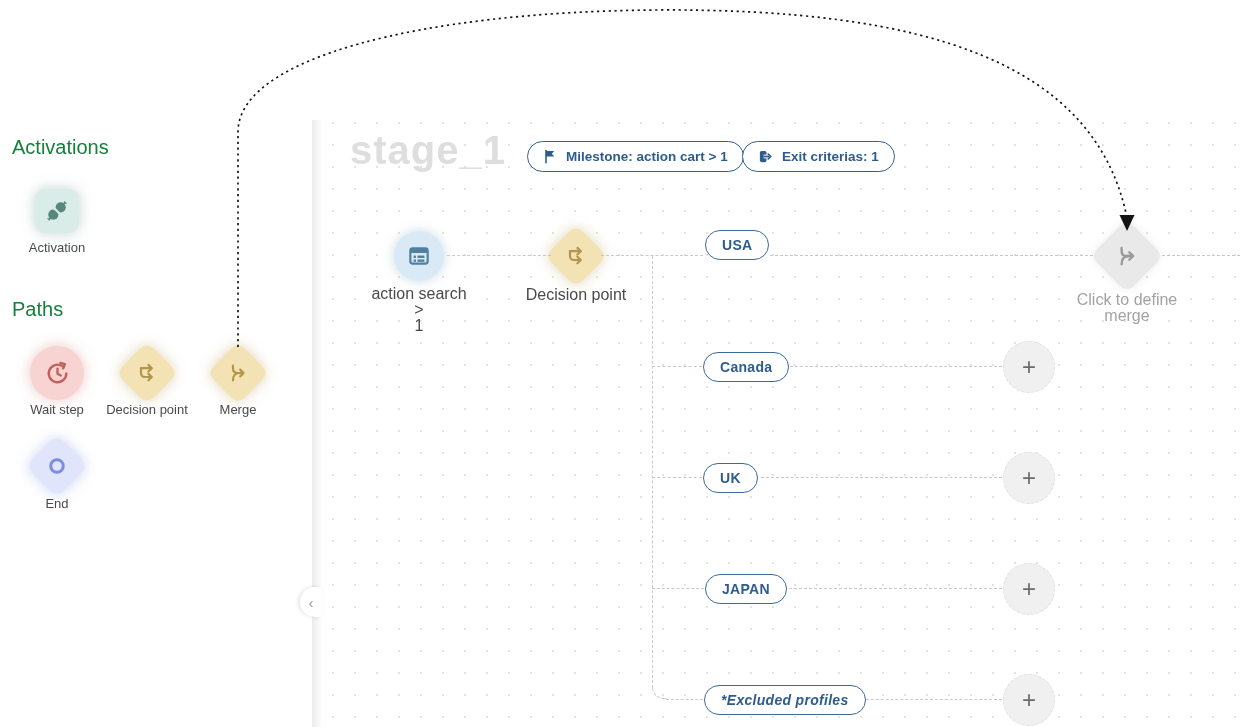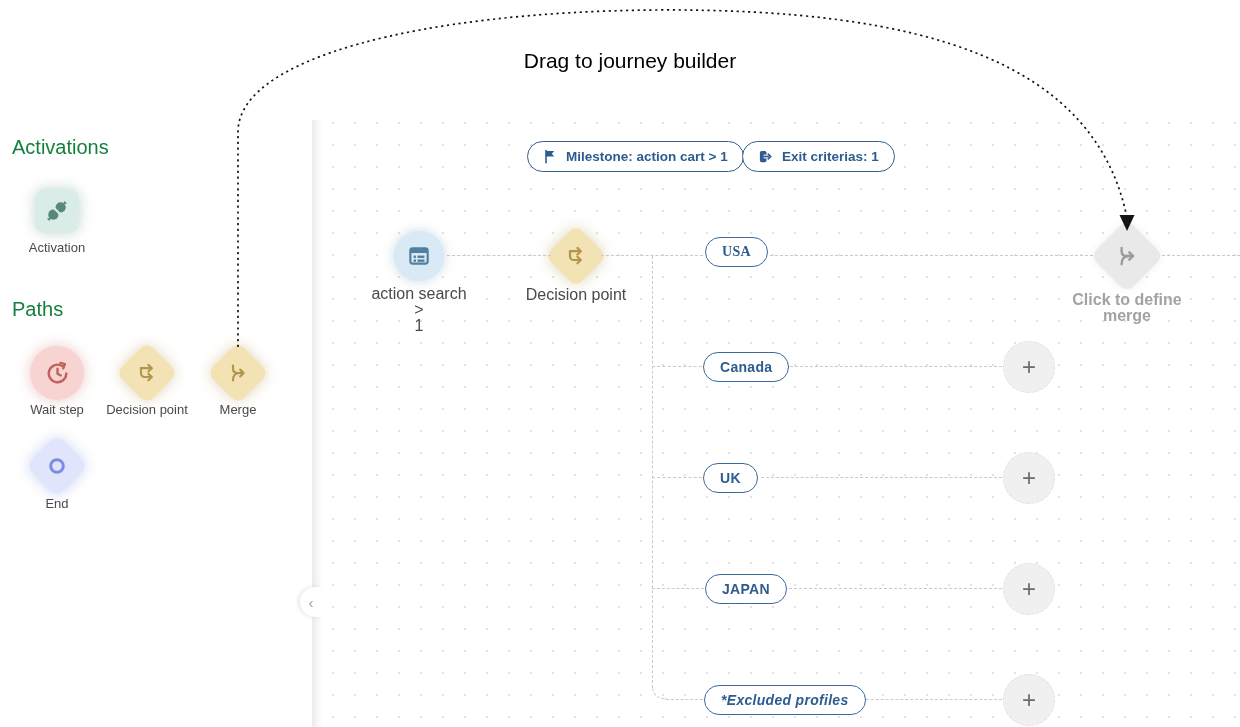--- a/index.html
+++ b/index.html
@@ -152,20 +152,21 @@
   </div>
   <div class="node-label" style="left:188px; top:402px;">Merge</div>
 
   <div class="tile diamond dia-peri" style="left:35px; top:444px;">
     <svg class="icon" width="24" height="24" viewBox="0 0 24 24">
       <circle cx="12" cy="12" r="6.3" fill="none" stroke="#7b8ce2" stroke-width="3"></circle>
     </svg>
   </div>
   <div class="node-label" style="left:7px; top:496px;">End</div>
 
+  <div class="stage-title">stage_1</div>
 
   <div class="badge" style="left:527px; top:141px;">
     <svg class="icon" width="15" height="15" viewBox="0 0 16 16">
       <path d="M3.2 1.6 V 14.6" stroke="#2d5c8e" stroke-width="1.7" stroke-linecap="round"></path>
       <path d="M3.2 2 H 12 L 9.4 5 L 12 8 H 3.2 Z" fill="#2d5c8e"></path>
     </svg>
     <span>Milestone: action cart &gt; 1</span>
   </div>
 
   <div class="badge" style="left:742px; top:141px;">
@@ -220,24 +221,24 @@
 
   <div class="flow-diamond diamond dia-gray" style="left:1101px; top:230px; width:52px; height:52px; z-index:2;">
     <svg class="icon" width="26" height="26" viewBox="0 0 24 24">
       <g fill="none" stroke="#9b9b9b" stroke-width="2.2" stroke-linecap="round" stroke-linejoin="round">
         <path d="M7 4.5 v 3 c 0 3 1.9 4.5 4.8 4.5 H 17"></path>
         <path d="M7 19.5 c 0 -4.6 2.1 -7.5 6.4 -7.5"></path>
         <path d="M14.2 8.6 L 17.6 12 L 14.2 15.4"></path>
       </g>
     </svg>
   </div>
-  <div class="flow-label muted" style="left:1072px; top:292px; width:110px;font-weight:bold;">Click to define
+  <div class="flow-label muted" style="left:1072px; top:292px; width:110px;">Click to define
 merge</div>
 
-  <div class="pill" style="left:705px; top:237px;font-family:Liberation Serif, serif;">USA</div>
+  <div class="pill" style="left:705px; top:230px;">USA</div>
   <div class="pill" style="left:703px; top:352px;">Canada</div>
   <div class="pill" style="left:703px; top:463px;">UK</div>
   <div class="pill" style="left:705px; top:574px;">JAPAN</div>
   <div class="pill italic" style="left:704px; top:685px;">*Excluded profiles</div>
 
   <div class="plus-btn" style="left:1003px; top:341px;">
       <span>+</span>
     </div>
   <div class="plus-btn" style="left:1003px; top:452px;">
       <span>+</span>
@@ -246,15 +247,14 @@
       <span>+</span>
     </div>
   <div class="plus-btn" style="left:1003px; top:674px;">
       <span>+</span>
     </div>
 
   <svg class="arc-svg" width="1240" height="727" viewBox="0 0 1240 727">
     <path d="M 238 347 L 238 132 C 238 58 420 12 655 10 C 930 8 1092 64 1126 213" fill="none" stroke="#141414" stroke-width="1.7" stroke-dasharray="2.2 3.6"></path>
     <polygon points="1127,231 1119.5,215 1134.5,215" fill="#141414"></polygon>
   </svg>
-  <div class="drag-hint">Drag to journey builder</div>
 
 </div>
 
 </body></html>

